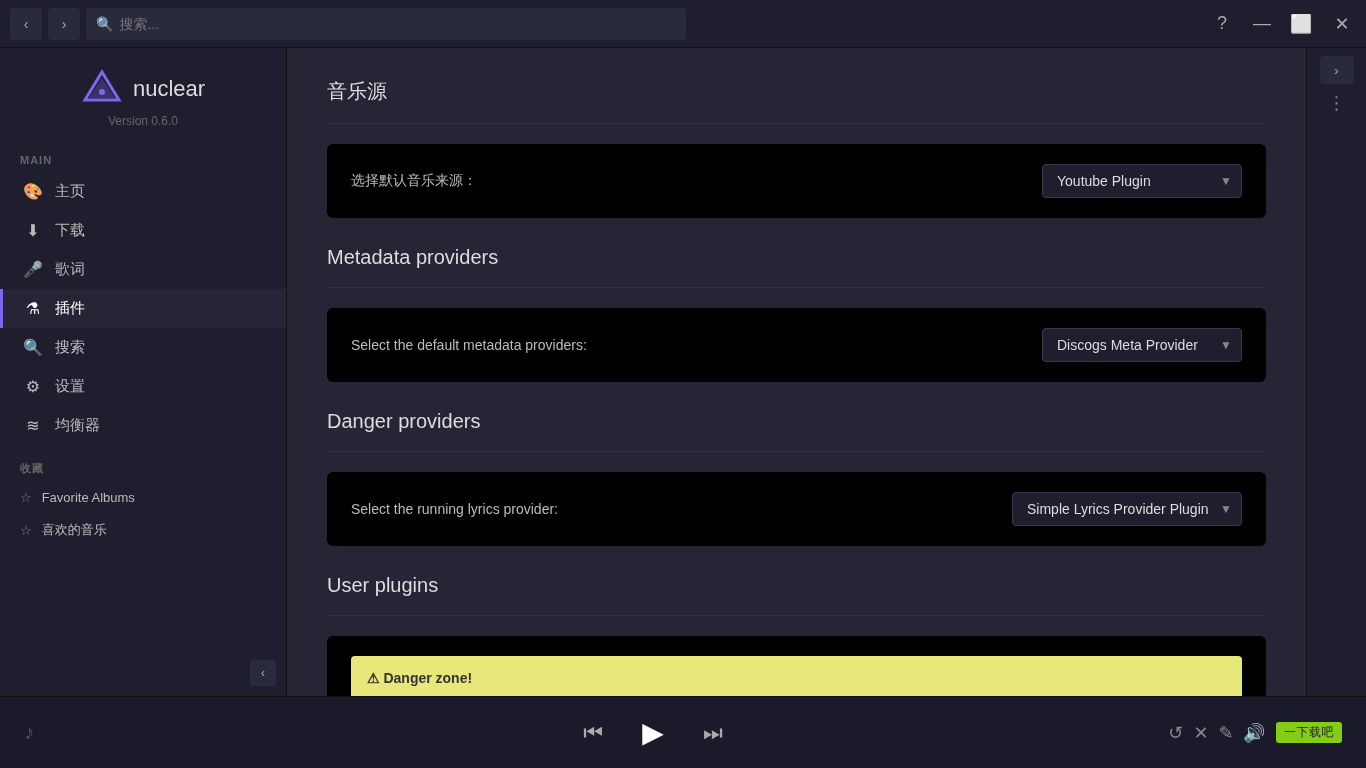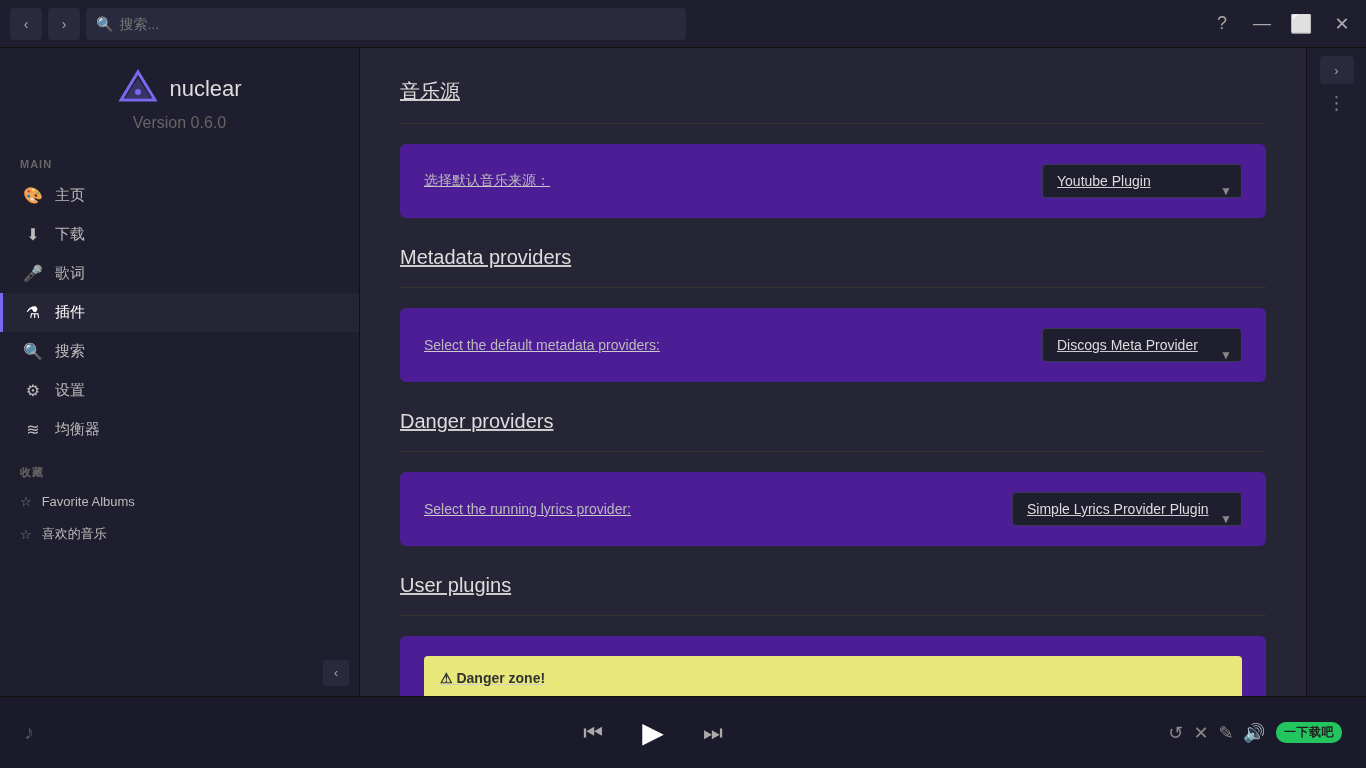--- a/index.html
+++ b/index.html
@@ -74,21 +74,21 @@
 
     
     .main-layout {
       display: flex;
       flex: 1;
       overflow: hidden;
     }
 
     
     .sidebar {
-      width: 360px;
+      width: 287px;
       background: #1e1e2e;
       display: flex;
       flex-direction: column;
       flex-shrink: 0;
       border-right: 1px solid #111;
       overflow-y: auto;
     }
     .sidebar-logo {
       display: flex;
       flex-direction: column;
@@ -103,21 +103,21 @@
     .logo-icon {
       width: 42px;
       height: 42px;
     }
     .logo-text {
       font-size: 22px;
       color: #ddd;
       font-weight: 500;
     }
     .logo-version {
-      font-size: 16px;
+      font-size: 12px;
       color: #666;
       margin-top: 4px;
     }
 
     .sidebar-section-label {
       padding: 16px 20px 6px;
       font-size: 11px;
       font-weight: 700;
       color: #666;
       letter-spacing: 1px;
@@ -178,57 +178,56 @@
       display: flex; align-items: center; justify-content: center;
     }
 
     
     .content-area {
       flex: 1;
       background: #252535;
       overflow-y: auto;
       padding: 30px 40px;
       position: relative;
-      text-decoration: underline;
     }
 
     
     .content-area::-webkit-scrollbar { width: 8px; }
     .content-area::-webkit-scrollbar-track { background: #1e1e2e; }
     .content-area::-webkit-scrollbar-thumb { background: #3a3a4e; border-radius: 4px; }
 
     .section-title {
       font-size: 20px;
       color: #ddd;
       margin-bottom: 18px;
       font-weight: 400;
     }
 
     .card {
-      background: #4c1d95;
+      background: #000000;
       border-radius: 6px;
       padding: 20px 24px;
       margin-bottom: 28px;
     }
 
     .card-row {
       display: flex;
       align-items: center;
       justify-content: space-between;
     }
 
     .card-label {
       font-size: 14px;
       color: #bbb;
     }
 
     .select-wrapper {
       position: relative;
       display: inline-flex;
-      align-items: flex-end;
+      align-items: center;
     }
     .styled-select {
       background: #1e1e2e;
       border: 1px solid #3a3a4e;
       color: #ddd;
       font-size: 14px;
       padding: 8px 32px 8px 14px;
       border-radius: 4px;
       appearance: none;
       cursor: pointer;
@@ -346,26 +345,26 @@
     }
     .player-right-btn {
       background: none;
       border: none;
       color: #888;
       font-size: 18px;
       cursor: pointer;
     }
     .volume-icon { font-size: 18px; color: #888; }
     .download-badge {
-      background: #22c55e; 
+      background: #84cc16; 
       color: #222;
       font-size: 12px;
-      font-weight: 700;
+      font-weight: 400;
       padding: 2px 8px;
-      border-radius: 10px;
+      border-radius: 3px;
       letter-spacing: 0.5px;
     }
   </style>
 </head>
 <body>
 
 <div class="topbar">
   <button class="topbar-nav-btn">‹</button>
   <button class="topbar-nav-btn">›</button>
   <div class="topbar-search">

